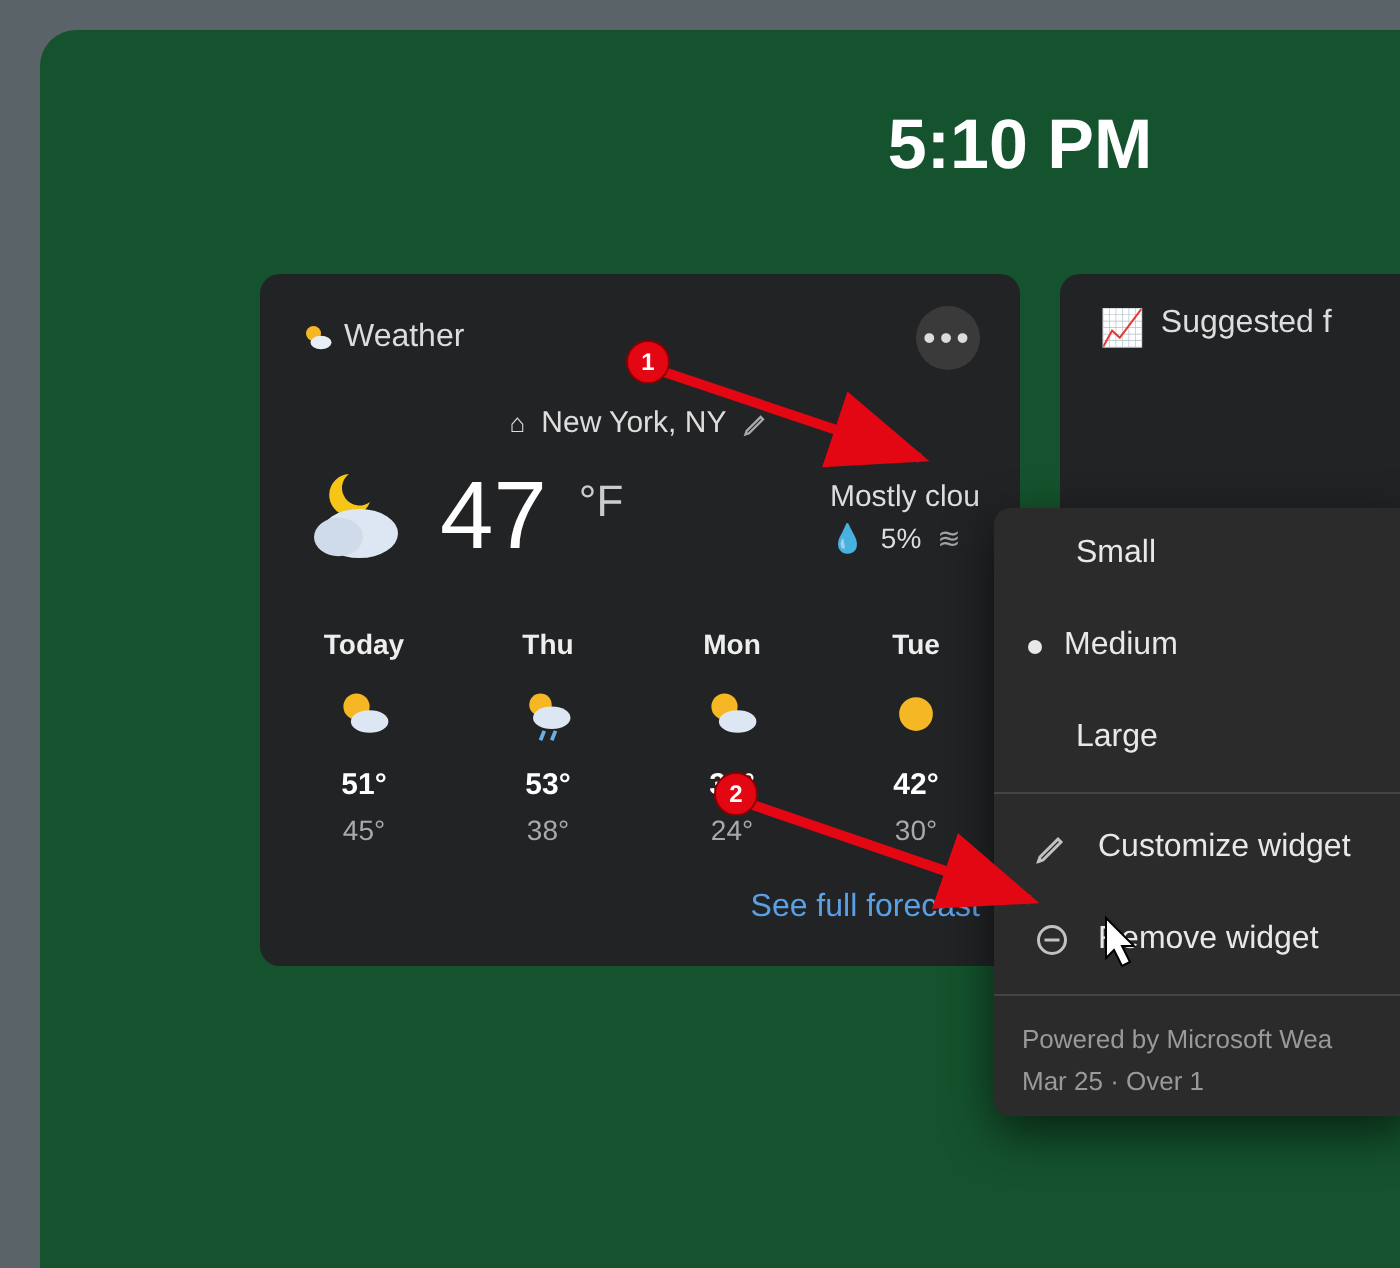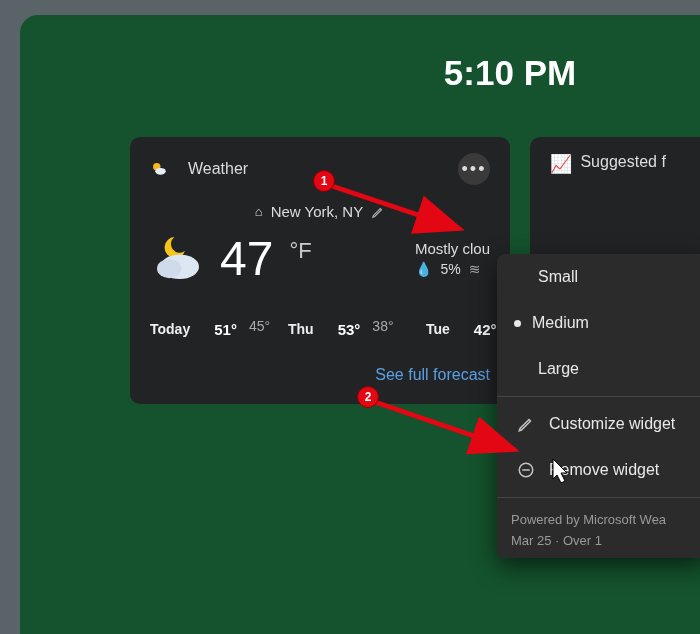--- a/index.html
+++ b/index.html
@@ -62,21 +62,21 @@
       position: relative;
     }
     .weather-header {
       display: flex;
       align-items: center;
       justify-content: space-between;
     }
     .weather-title-wrap {
       display: flex;
       align-items: center;
-      gap: 20px;
+      gap: 4px;
     }
     .weather-icon-sm {
       width: 18px; height: 18px;
       display: inline-block;
     }
     .weather-title {
       font-size: 16px;
       color: #dcdcdc;
     }
     .more-btn {
@@ -139,21 +139,21 @@
     .drop { opacity: 0.9; }
     .forecast-row {
       display: flex;
       justify-content: space-between;
       margin-top: 28px;
       text-align: center;
     }
     .fday {
       width: 64px;
       display: flex;
-      flex-direction: row;
+      flex-direction: column;
       align-items: center;
       gap: 12px;
     }
     .fday-label { font-size: 14px; font-weight: 600; color: #eee; }
     .fday-icon { width: 30px; height: 30px; }
     .fhi { font-size: 15px; font-weight: 600; color: #fff; }
     .flo { font-size: 14px; color: #aaa; margin-top: -6px; }
     .full-forecast {
       color: #5aa0e6;
       font-size: 16px;
@@ -314,20 +314,29 @@
         <div class="fday">
           <span class="fday-label">Thu</span>
           <svg class="fday-icon" viewBox="0 0 32 32">
               <circle cx="12" cy="11" r="6" fill="#f5b723"></circle>
               <ellipse cx="18" cy="18" rx="10" ry="6" fill="#dce7f3"></ellipse>
               <line x1="14" y1="25" x2="12" y2="30" stroke="#6ab0e8" stroke-width="2"></line>
               <line x1="20" y1="25" x2="18" y2="30" stroke="#6ab0e8" stroke-width="2"></line>
             </svg>
           <span class="fhi">53°</span>
           <span class="flo">38°</span>
+        </div>
+        <div class="fday">
+          <span class="fday-label">Mon</span>
+          <svg class="fday-icon" viewBox="0 0 32 32">
+              <circle cx="12" cy="12" r="7" fill="#f5b723"></circle>
+              <ellipse cx="19" cy="20" rx="10" ry="6" fill="#dce7f3"></ellipse>
+            </svg>
+          <span class="fhi">32°</span>
+          <span class="flo">24°</span>
         </div>
         <div class="fday">
           <span class="fday-label">Tue</span>
           <svg class="fday-icon" viewBox="0 0 32 32">
               <circle cx="16" cy="16" r="9" fill="#f5b723"></circle>
             </svg>
           <span class="fhi">42°</span>
           <span class="flo">30°</span>
         </div>
       </div>

